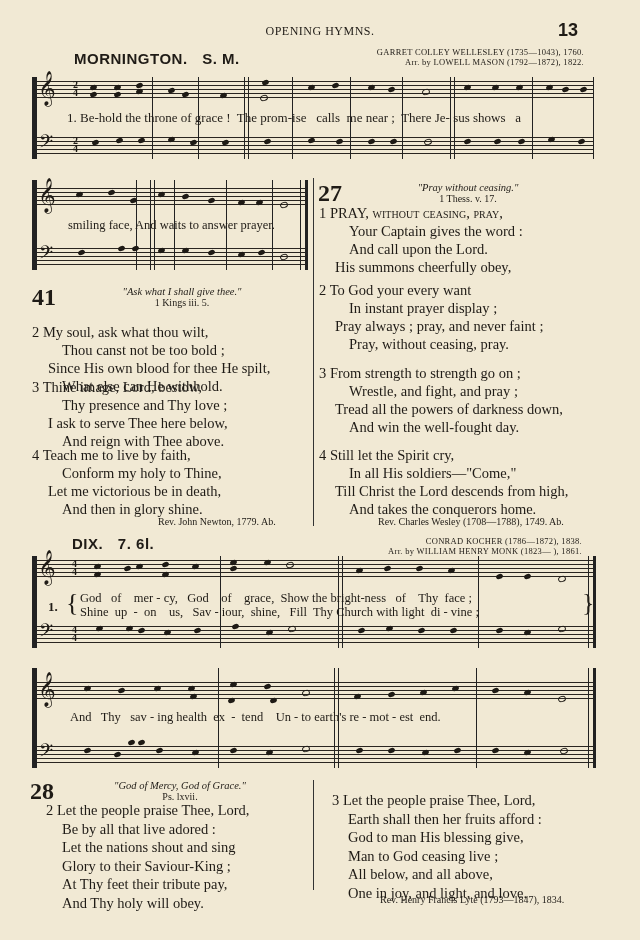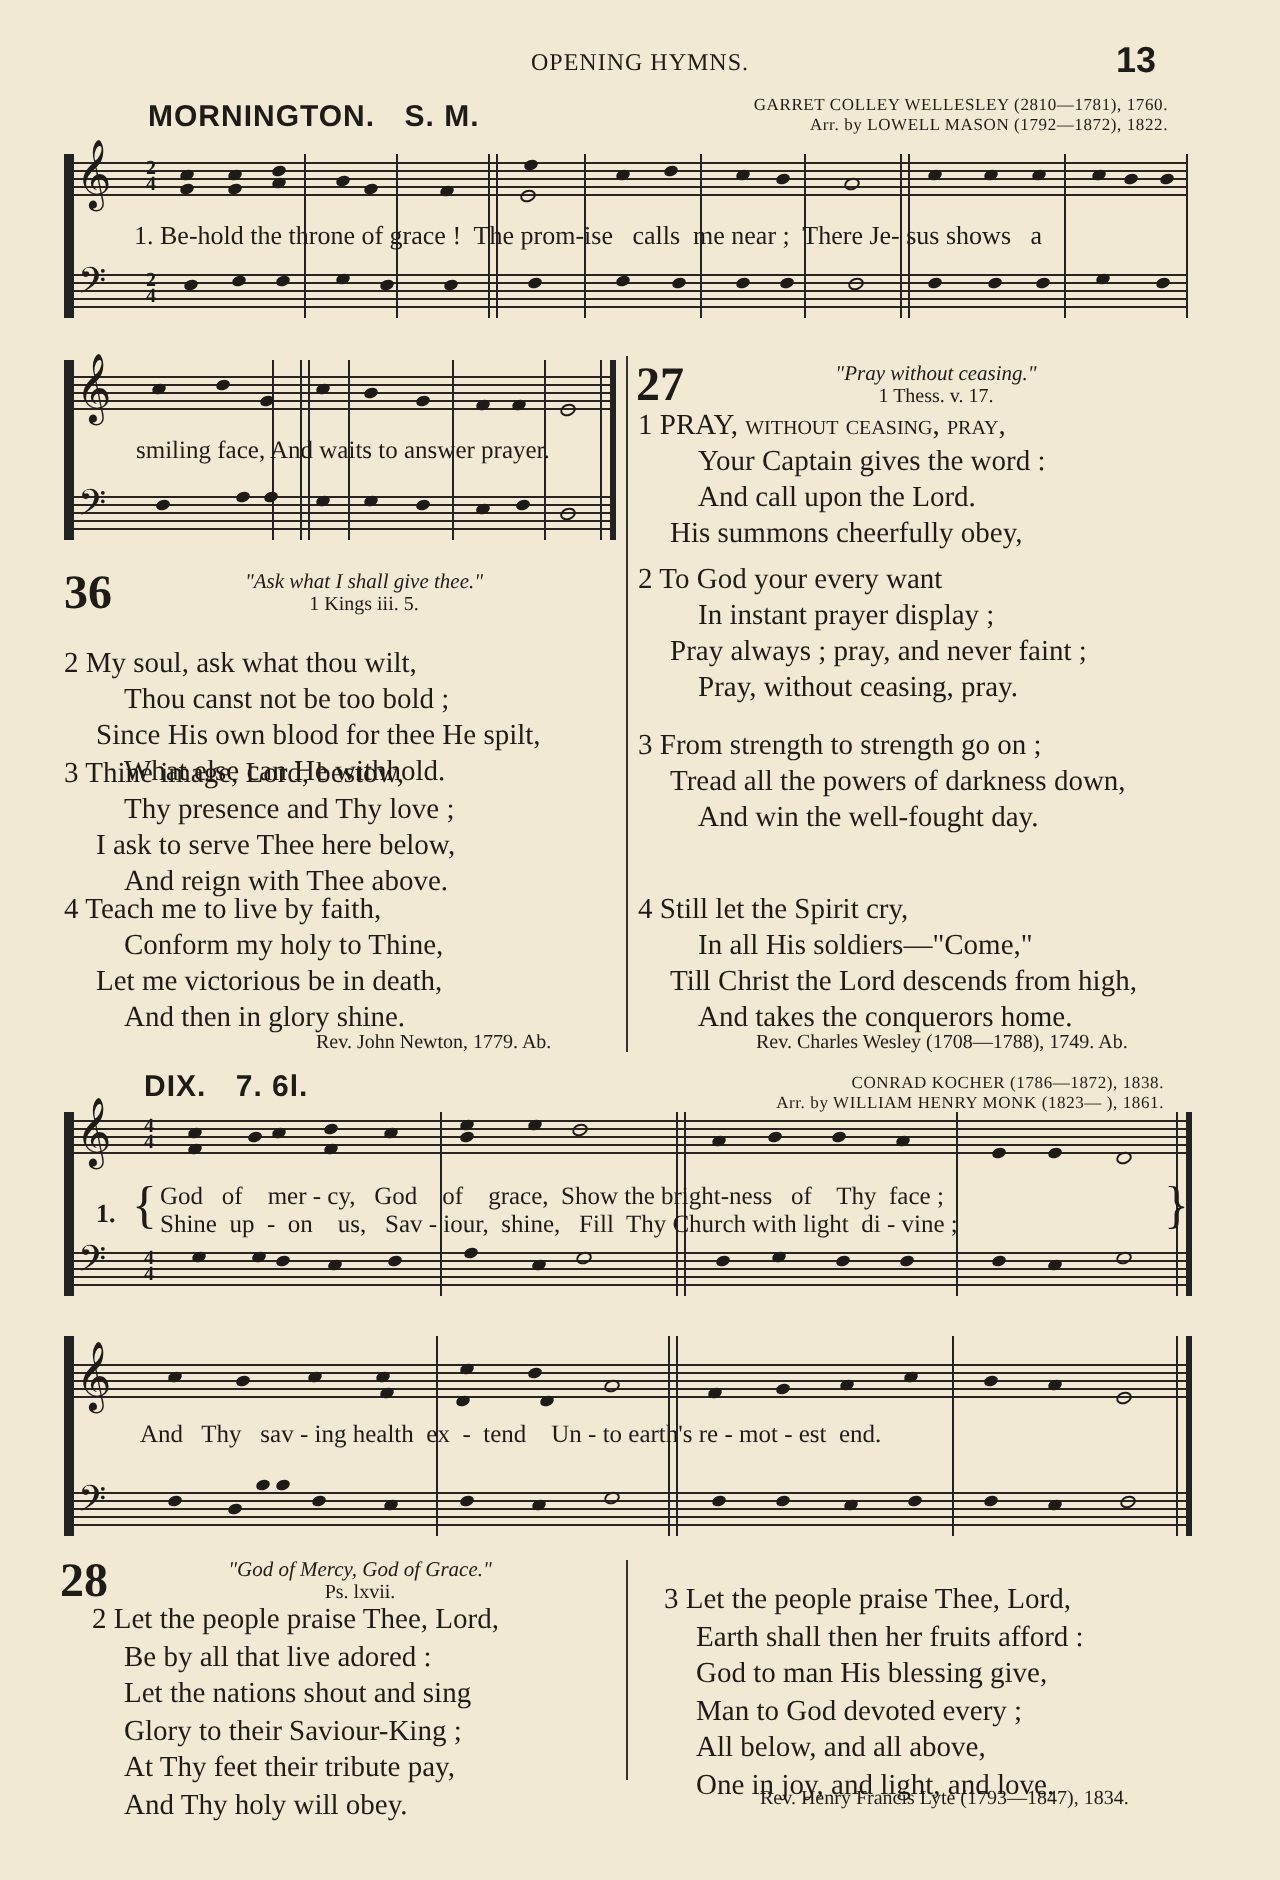--- a/index.html
+++ b/index.html
@@ -46,21 +46,21 @@
 <body>
 
 <div class="abs running-head">OPENING HYMNS.</div>
 <div class="abs page-num">13</div>
 
 <div class="abs tune-title" style="top:50px;left:74px;">
   <span>MORNINGTON.</span>
   <span style="margin-left:10px">S. M.</span>
 </div>
 <div class="abs credit" style="top:47px;right:56px;">
-  <div>GARRET COLLEY WELLESLEY (2810—1781), 1760.</div>
+  <div>GARRET COLLEY WELLESLEY (1735—1043), 1760.</div>
   <div>Arr. by LOWELL MASON (1792—1872), 1822.</div>
 </div>
 
 <div class="system" style="left:32px;top:77px;width:562px;height:82px;">
   <div class="brace" style="height:82px"></div>
   <div class="staff" style="top:4px"></div>
   <div class="staff" style="top:60px"></div>
   <span class="clef" style="left:6px;top:-4px;font-size:30px">𝄞</span>
   <span class="clef" style="left:7px;top:56px;font-size:22px">𝄢</span>
   <div class="timesig" style="left:41px;top:4px">2<br>4</div>
@@ -164,33 +164,34 @@
   <span class="l ind2">His summons cheerfully obey,</span>
 </div>
 <div class="abs verse" style="left:319px;top:281px">
   <span class="l"><span>2</span> <span>To God your every want</span></span>
   <span class="l ind">In instant prayer display ;</span>
   <span class="l ind2">Pray always ; pray, and never faint ;</span>
   <span class="l ind">Pray, without ceasing, pray.</span>
 </div>
 <div class="abs verse" style="left:319px;top:364px">
   <span class="l"><span>3</span> <span>From strength to strength go on ;</span></span>
+  <span class="l ind">Wrestle, and fight, and pray ;</span>
   <span class="l ind2">Tread all the powers of darkness down,</span>
   <span class="l ind">And win the well-fought day.</span>
 </div>
 <div class="abs verse" style="left:319px;top:446px">
   <span class="l"><span>4</span> <span>Still let the Spirit cry,</span></span>
   <span class="l ind">In all His soldiers—"Come,"</span>
   <span class="l ind2">Till Christ the Lord descends from high,</span>
   <span class="l ind">And takes the conquerors home.</span>
 </div>
 <div class="abs attr" style="left:378px;top:516px">Rev. Charles Wesley (1708—1788), 1749.   Ab.</div>
 
 <div class="abs" style="left:32px;top:284px;width:280px">
-  <div class="abs hymn-num" style="left:0;top:0">36</div>
+  <div class="abs hymn-num" style="left:0;top:0">41</div>
   <div class="abs epigraph" style="left:60px;top:2px;width:180px">"Ask what I shall give thee."</div>
   <div class="abs scripture" style="left:60px;top:13px;width:180px">1 Kings iii. 5.</div>
 </div>
 <div class="abs verse" style="left:32px;top:323px">
   <span class="l"><span>2</span> <span>My soul, ask what thou wilt,</span></span>
   <span class="l ind">Thou canst not be too bold ;</span>
   <span class="l ind2">Since His own blood for thee He spilt,</span>
   <span class="l ind">What else can He withhold.</span>
 </div>
 <div class="abs verse" style="left:32px;top:378px">
@@ -325,17 +326,17 @@
   <span class="l" style="padding-left:16px">Let the nations shout and sing</span>
   <span class="l" style="padding-left:16px">Glory to their Saviour-King ;</span>
   <span class="l" style="padding-left:16px">At Thy feet their tribute pay,</span>
   <span class="l" style="padding-left:16px">And Thy holy will obey.</span>
 </div>
 <div class="vrule" style="left:313px;top:780px;height:110px"></div>
 <div class="abs verse" style="left:332px;top:791px;line-height:18.5px">
   <span class="l"><span>3</span> <span>Let the people praise Thee, Lord,</span></span>
   <span class="l" style="padding-left:16px">Earth shall then her fruits afford :</span>
   <span class="l" style="padding-left:16px">God to man His blessing give,</span>
-  <span class="l" style="padding-left:16px">Man to God devoted every ;</span>
+  <span class="l" style="padding-left:16px">Man to God ceasing live ;</span>
   <span class="l" style="padding-left:16px">All below, and all above,</span>
   <span class="l" style="padding-left:16px">One in joy, and light, and love.</span>
 </div>
 <div class="abs attr" style="left:380px;top:894px">Rev. Henry Francis Lyte (1793—1847), 1834.</div>
 
 </body></html>

